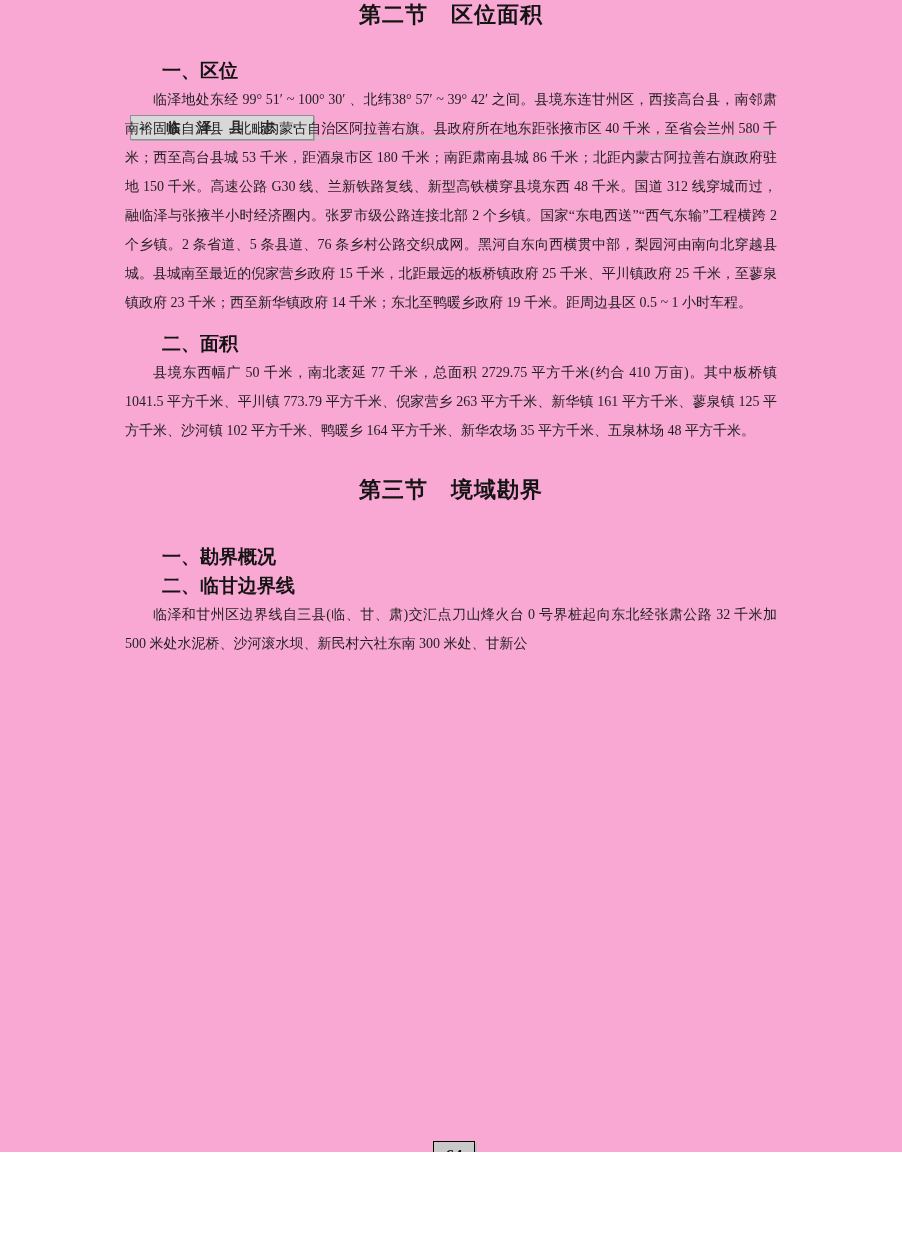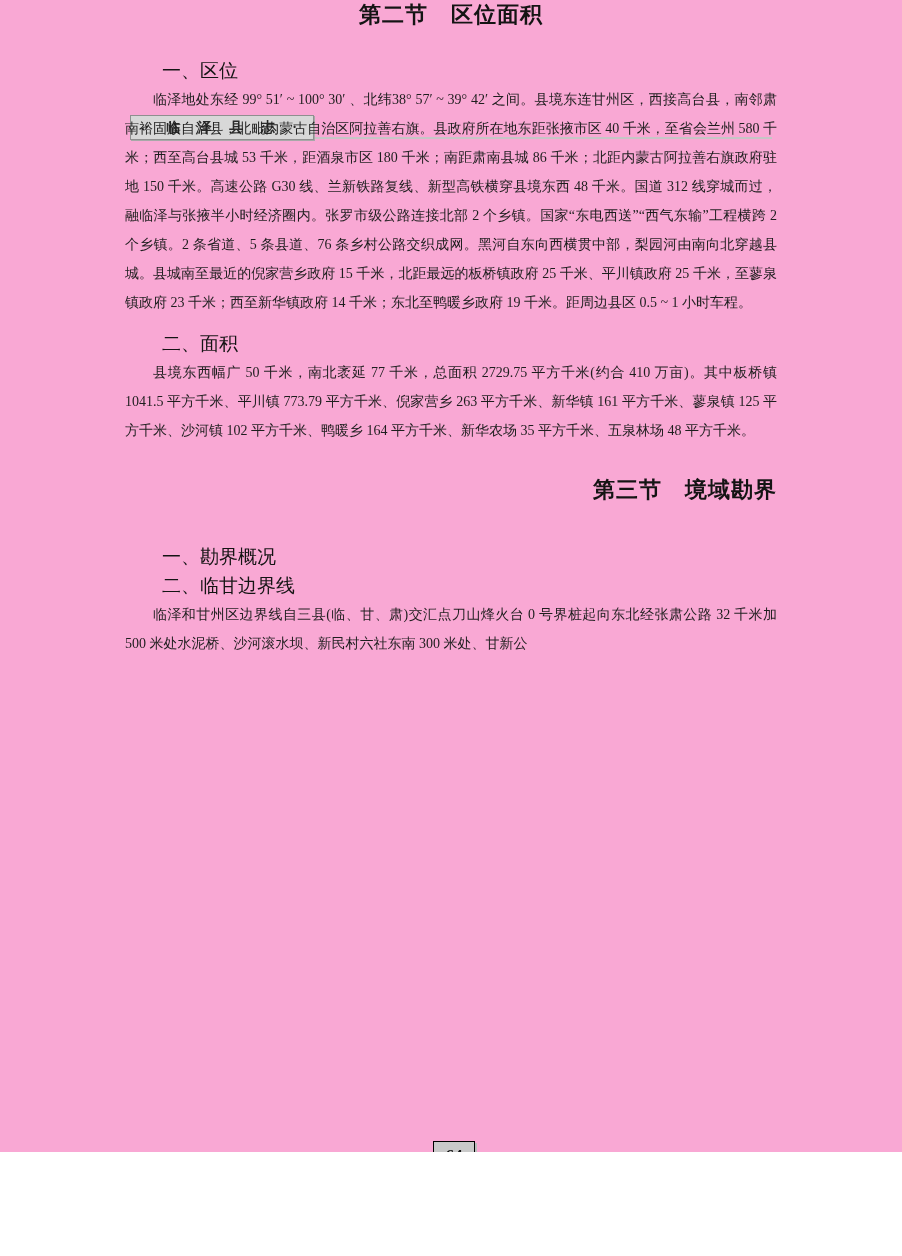--- a/index.html
+++ b/index.html
@@ -49,28 +49,28 @@
   }
   .section-title {
     margin: 0;
     font-size: 22px;
     line-height: 30px;
     font-weight: 700;
     text-align: center;
     letter-spacing: 1px;
     color: #141414;
   }
-  .section-title.sec3 { margin-top: 30px; text-align: right; }
+  .section-title.sec3 { margin-top: 30px; }
 
   .subsection-heading {
     margin: 0;
     padding-left: 37px;
     font-size: 19px;
     line-height: 29px;
-    font-weight: 400;
+    font-weight: 700;
     color: #141414;
   }
   .subsection-heading.sub-quwei   { margin-top: 26px; }
   .subsection-heading.sub-mianji  { margin-top: 12px;  }
   .subsection-heading.sub-kanjie  { margin-top: 37px; }
 
   .body-para {
     margin: 0;
     font-size: 14px;
     line-height: 29px;

